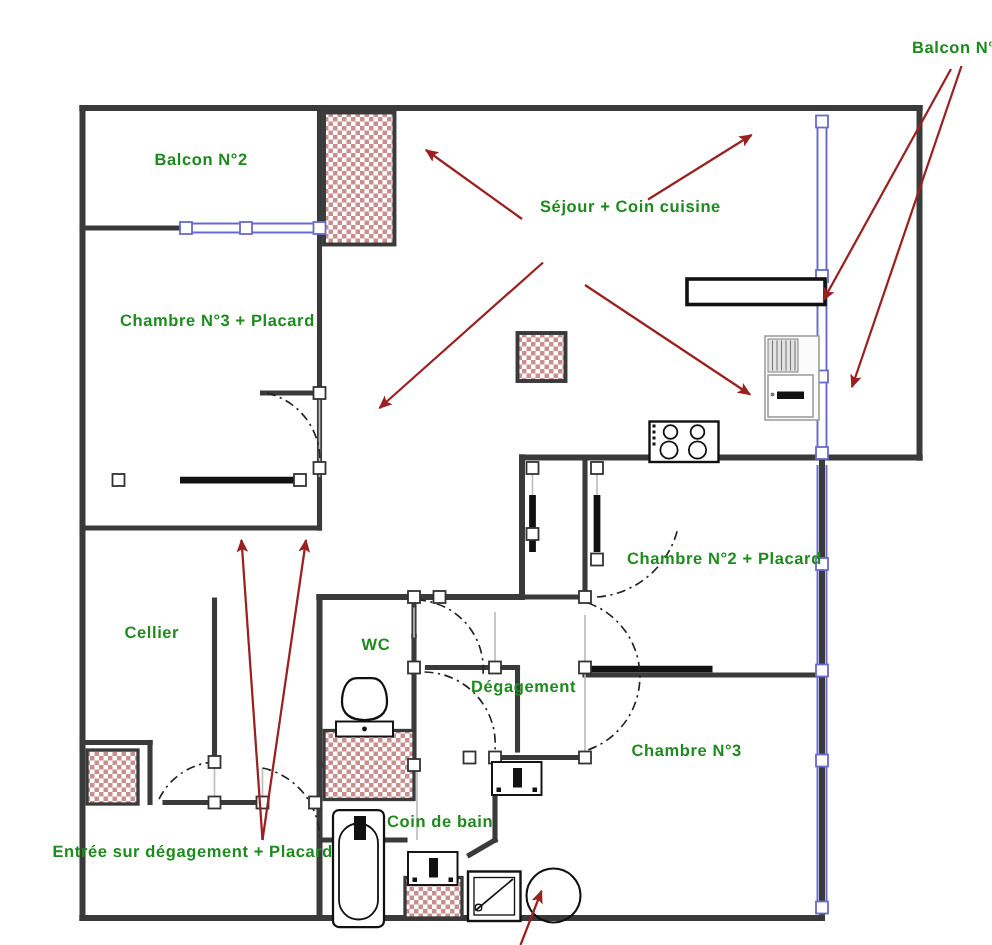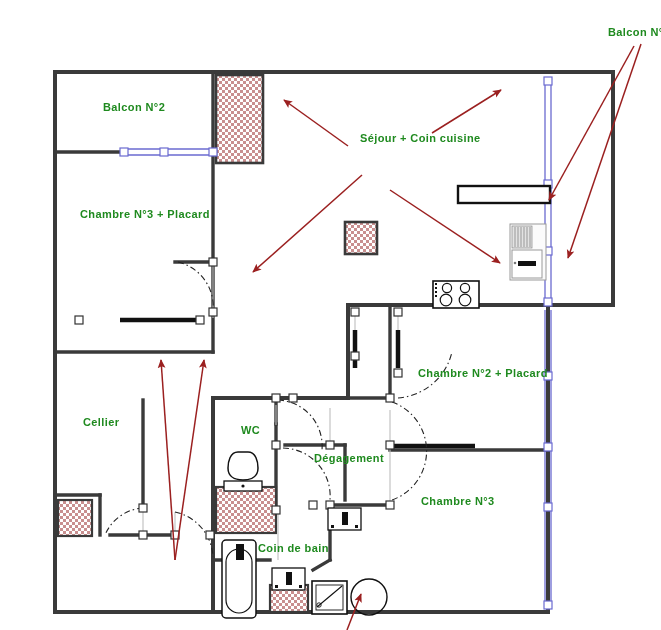--- a/index.html
+++ b/index.html
@@ -242,14 +242,15 @@
   <div class="room-label" style="left:608px;top:26px;">Balcon N°1</div>
   <div class="room-label" style="left:103px;top:101px;">Balcon N°2</div>
   <div class="room-label" style="left:80px;top:208px;">Chambre N°3 + Placard</div>
   <div class="room-label" style="left:360px;top:132px;">Séjour + Coin cuisine</div>
   <div class="room-label" style="left:83px;top:416px;">Cellier</div>
   <div class="room-label" style="left:241px;top:424px;">WC</div>
   <div class="room-label" style="left:314px;top:452px;">Dégagement</div>
   <div class="room-label" style="left:418px;top:367px;">Chambre N°2 + Placard</div>
   <div class="room-label" style="left:421px;top:495px;">Chambre N°3</div>
   <div class="room-label" style="left:258px;top:542px;">Coin de bain</div>
+  <div class="room-label" style="left:35px;top:562px;">Entrée sur dégagement + Placard</div>
 
 </div>
 
 </body></html>

